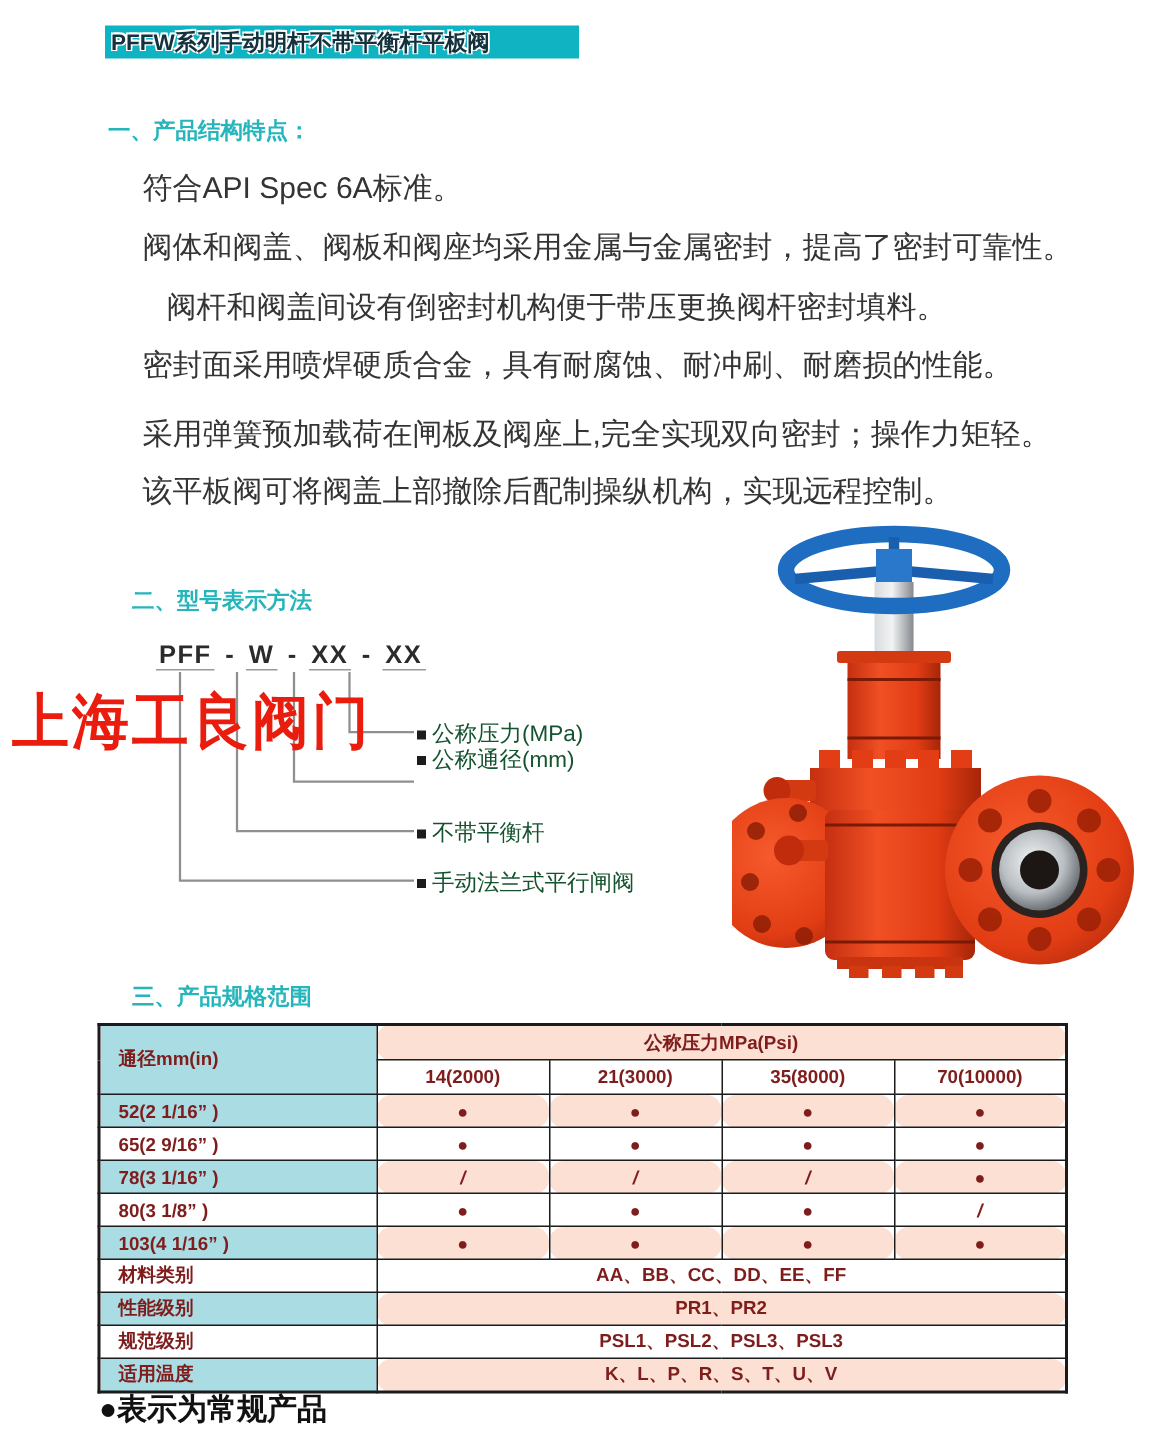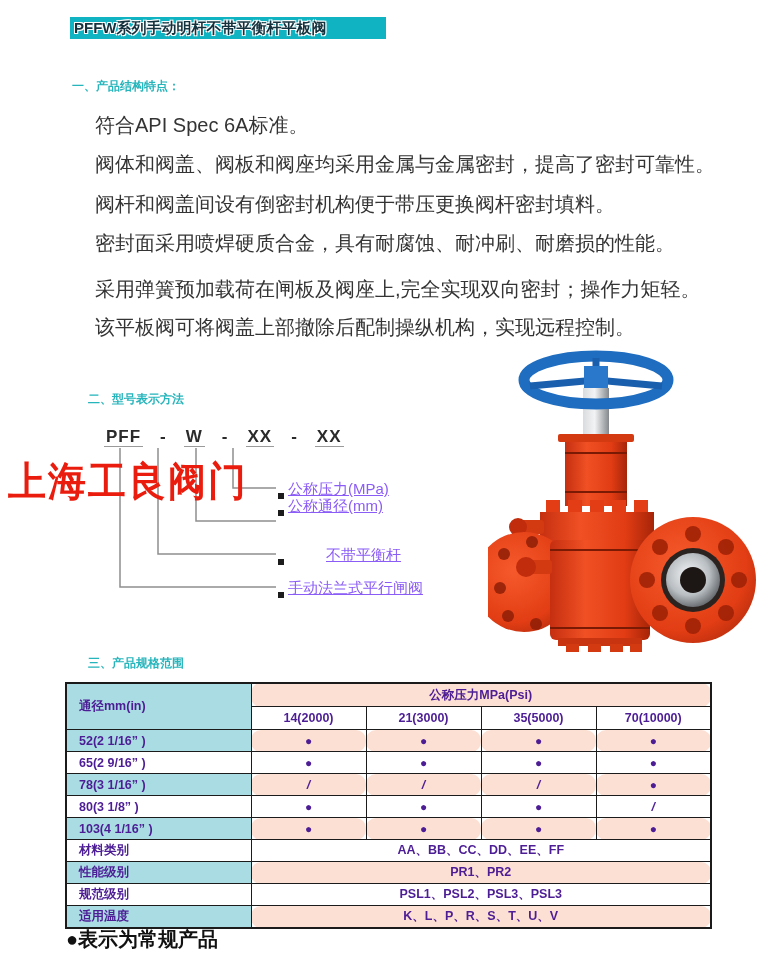--- a/index.html
+++ b/index.html
@@ -14,44 +14,44 @@
   .title-bar{
     left:70px;top:17px;width:316px;height:22px;background:#10b3c1;
     display:flex;align-items:center;padding-left:4px;box-sizing:border-box;
   }
   .title-bar .t{
     font-size:15px;font-weight:bold;color:#14323e;letter-spacing:0px;white-space:nowrap;
     text-shadow:-1px -1px 0 #fff,1px -1px 0 #fff,-1px 1px 0 #fff,1px 1px 0 #fff;
   }
 
   
-  .sec-head{color:#27b5bc;font-size:12px;font-weight:bold;white-space:nowrap;text-align:right;}
+  .sec-head{color:#27b5bc;font-size:15px;font-weight:bold;white-space:nowrap;text-align:right;}
 
   
   .feature{left:95px;width:600px;font-size:20px;color:#343434;white-space:nowrap;}
 
   
   .model-code{left:104px;top:428px;font-size:17px;font-weight:bold;color:#2b2b2b;
-    letter-spacing:1px;display:flex;gap:17px;}
+    letter-spacing:1px;display:flex;gap:7px;}
   .model-code .seg{border-bottom:1.5px solid #9a9a9a;padding:0 2px 1px 2px;line-height:17px;}
   .model-code .dash{line-height:17px;}
 
   
-  .diagram-label{left:278px;font-size:15px;color:#8b5cf6;white-space:nowrap;display:flex;align-items:flex-end;text-decoration:underline;}
+  .diagram-label{left:278px;font-size:15px;color:#14532d;white-space:nowrap;display:flex;align-items:center;}
   .diagram-label .sq{width:6px;height:6px;background:#1c1c1c;display:inline-block;margin-right:4px;}
 
   
   .watermark{
     left:8px;top:456px;font-size:38px;font-weight:bold;color:#ea1c0d;
     letter-spacing:2px;white-space:nowrap;transform:scaleY(1.05);
   }
 
   
   table.spec{border-collapse:collapse;table-layout:fixed;
-    font-size:12.5px;color:#4c1d95;}
+    font-size:12.5px;color:#7f1d1d;}
   table.spec td,table.spec th{
     border:1px solid #1b1b1b;text-align:center;vertical-align:middle;
     padding:0;height:21px;font-weight:bold;overflow:hidden;white-space:nowrap;
   }
   table.spec{border:2px solid #1b1b1b;}
   .c-blue{background:#a9dce3;}
   .c-pink{background:#fce0d4;border-radius:10px;}
   .c-white{background:#ffffff;}
   .lbl{text-align:left !important;padding-left:12px !important;font-weight:bold;}
   .dot{font-size:12px;}
@@ -64,21 +64,21 @@
 
 <div class="abs title-bar">
   <span class="t">PFFW系列手动明杆不带平衡杆平板阀</span>
 </div>
 
 <div class="abs sec-head" style="left:72px;top:78px;">一、产品结构特点：</div>
 
 <div id="features-box">
     <div class="abs feature" style="top: 112px;">符合API Spec 6A标准。</div>
     <div class="abs feature" style="top: 151px;">阀体和阀盖、阀板和阀座均采用金属与金属密封，提高了密封可靠性。</div>
-    <div class="abs feature" style="top: 191px;">阀杆和阀盖间设有倒密封机构便于带压更换阀杆密封填料。</div>
+    <div class="abs feature" style="top: 191px; margin-left: 16px;">阀杆和阀盖间设有倒密封机构便于带压更换阀杆密封填料。</div>
     <div class="abs feature" style="top: 230px;">密封面采用喷焊硬质合金，具有耐腐蚀、耐冲刷、耐磨损的性能。</div>
     <div class="abs feature" style="top: 276px;">采用弹簧预加载荷在闸板及阀座上,完全实现双向密封；操作力矩轻。</div>
     <div class="abs feature" style="top: 314px;">该平板阀可将阀盖上部撤除后配制操纵机构，实现远程控制。</div>
   </div>
 
 <div class="abs sec-head" style="left:88px;top:391px;">二、型号表示方法</div>
 
 <div class="abs model-code" id="model-code">
     <span class="seg">PFF</span>
     <span class="dash">-</span>
@@ -100,21 +100,21 @@
 
 <div id="diagram-labels">
     <div class="abs diagram-label" style="top: 480px;">
     <span class="sq"></span>
     <span class="txt">公称压力(MPa)</span>
   </div>
     <div class="abs diagram-label" style="top: 497px;">
     <span class="sq"></span>
     <span class="txt">公称通径(mm)</span>
   </div>
-    <div class="abs diagram-label" style="top: 546px; gap: 38px;">
+    <div class="abs diagram-label" style="top: 546px;">
     <span class="sq"></span>
     <span class="txt">不带平衡杆</span>
   </div>
     <div class="abs diagram-label" style="top: 579px;">
     <span class="sq"></span>
     <span class="txt">手动法兰式平行闸阀</span>
   </div>
   </div>
 
 <div class="abs watermark">上海工良阀门</div>
@@ -223,21 +223,21 @@
       <col style="width:115px">
     </colgroup>
   <tbody id="spec-tbody">
     <tr>
       <td rowspan="2" class="c-blue lbl">通径mm(in)</td>
       <td colspan="4" class="c-pink" style="height:22px;">公称压力MPa(Psi)</td>
     </tr>
     <tr id="pressure-cols-row">
         <td class="c-white" style="height: 22px;">14(2000)</td>
         <td class="c-white" style="height: 22px;">21(3000)</td>
-        <td class="c-white" style="height: 22px;">35(5000)</td>
+        <td class="c-white" style="height: 22px;">35(8000)</td>
         <td class="c-white" style="height: 22px;">70(10000)</td>
       </tr>
   <tr>
         <td class="lbl c-blue">52(2 1/16” )</td>
         <td class="c-pink dot">●</td>
         <td class="c-pink dot">●</td>
         <td class="c-pink dot">●</td>
         <td class="c-pink dot">●</td>
       </tr>
       <tr>

